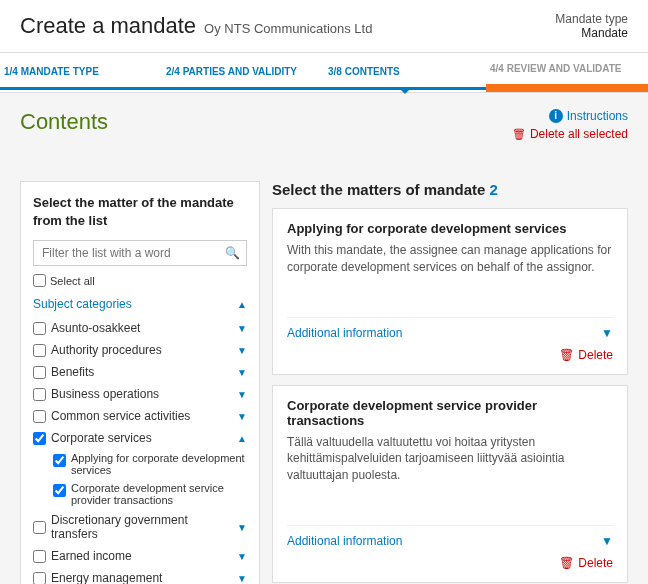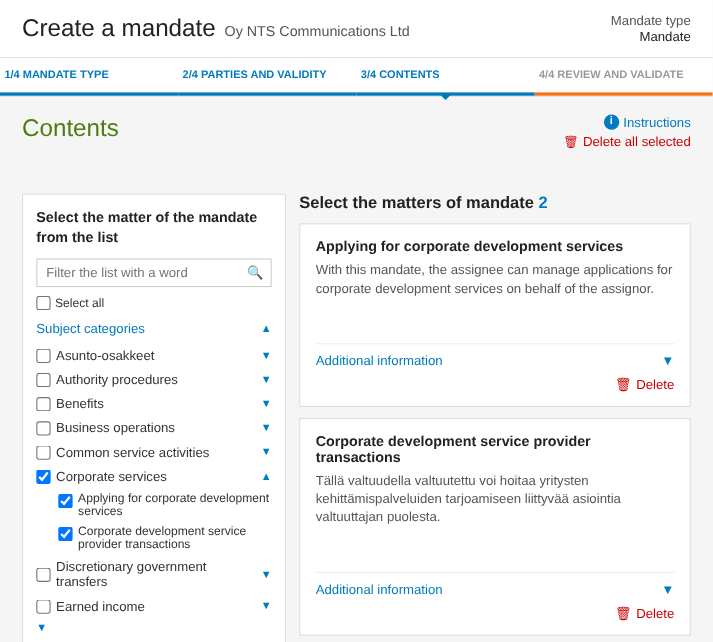--- a/index.html
+++ b/index.html
@@ -9,21 +9,21 @@
     .header { background: #fff; padding: 12px 20px; display: flex; justify-content: space-between; align-items: center; border-bottom: 1px solid #ddd; }
     .header-title { font-size: 22px; font-weight: 300; color: #222; }
     .mandate-type-label { text-align: right; font-size: 12px; color: #555; }
     .mandate-type-label strong { display: block; font-weight: normal; color: #222; }
 
     
     .progress-bar { background: #fff; display: flex; align-items: center; padding: 0; border-bottom: 1px solid #ddd; }
     .step { flex: 1; padding: 10px 4px; font-size: 10px; font-weight: bold; color: #999; border-bottom: 3px solid #ccc; cursor: pointer; }
     .step.done { color: #007bbd; border-bottom: 3px solid #007bbd; }
     .step.active { color: #007bbd; border-bottom: 3px solid #007bbd; }
-    .step.inactive { color: #999; border-bottom: 3px solid #f97316; }
+    .step.inactive { color: #999; border-bottom: 8px solid #f97316; }
 
     
     .main { padding: 16px 20px; }
 
     .content-layout { display: flex; gap: 12px; margin-top: 40px; }
 
     
     .left-panel { width: 240px; min-width: 240px; background: #fff; border: 1px solid #ddd; padding: 12px; font-size: 12px; }
     .left-panel-title { font-weight: bold; font-size: 13px; color: #222; margin-bottom: 10px; line-height: 1.4; }
     .search-box { position: relative; margin-bottom: 8px; }
@@ -79,21 +79,21 @@
 </div>
 
 <div class="progress-bar">
   <div class="step done">
     <span>1/4 MANDATE TYPE</span>
   </div>
   <div class="step done">
     <span>2/4 PARTIES AND VALIDITY</span>
   </div>
   <div class="step active" style="border-bottom:3px solid #007bbd; color:#007bbd; position:relative;">
-    <span>3/4 CONTENTS</span>
+    <span>3/8 CONTENTS</span>
     <span style="position:absolute; bottom:-7px; left:50%; transform:translateX(-50%); width:0; height:0; border-left:6px solid transparent; border-right:6px solid transparent; border-top:6px solid #007bbd;"></span>
   </div>
   <div class="step inactive">
     <span>4/4 REVIEW AND VALIDATE</span>
   </div>
 </div>
 
 <div class="main">
   <div style="display:flex; justify-content:space-between; align-items:flex-start; margin-bottom:4px;">
     <h1 style="font-size:22px; font-weight:300; color:#4d7c0f;">Contents</h1>
@@ -193,20 +193,24 @@
         <span class="chevron-down">▼</span>
       </div>
       <div class="category-item">
         <label>
           <input type="checkbox" style="">
           <span>Earned income</span>
         </label>
         <span class="chevron-down">▼</span>
       </div>
       <div class="category-item">
+        <label>
+          <input type="checkbox" style="">
+          <span>Energy management</span>
+        </label>
         <span class="chevron-down">▼</span>
       </div>
 
     </div>
 
     <div class="right-panel">
       <div class="right-panel-title">
         <span>Select the matters of mandate</span>
         <span style="color:#007bbd;">2</span>
       </div>

